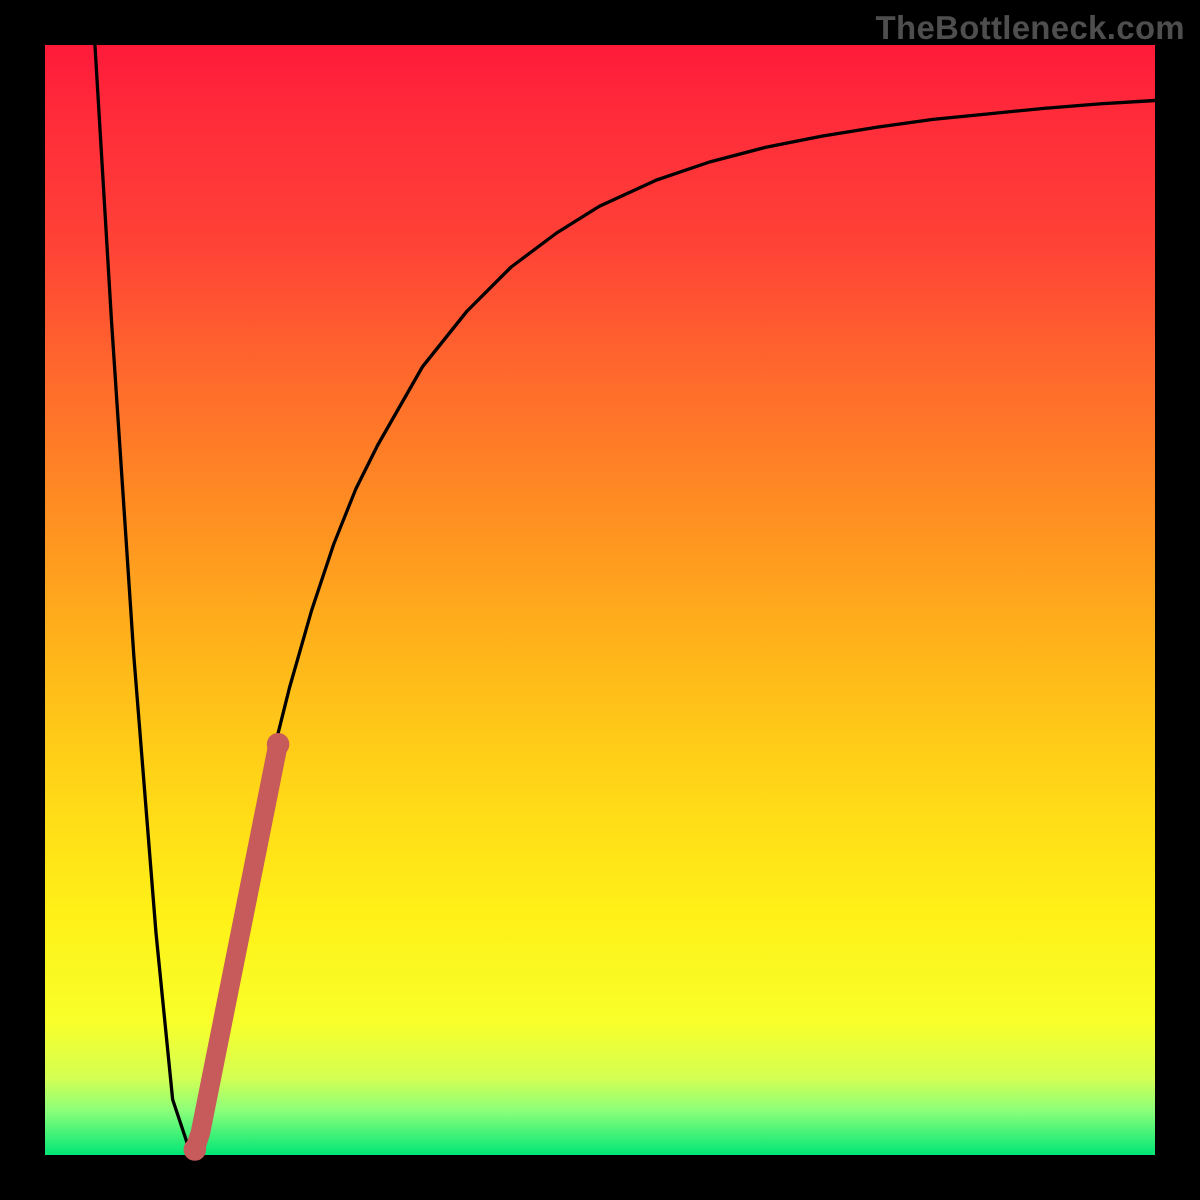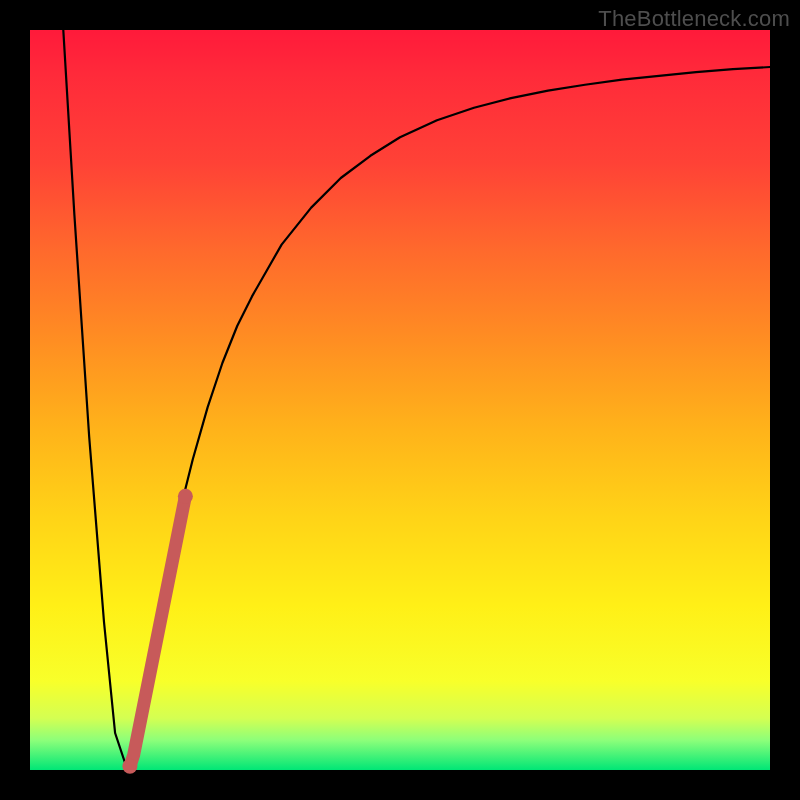--- a/index.html
+++ b/index.html
@@ -30,21 +30,21 @@
       #8cff7a 96%,
       #00e676 100%
     );
   }
   .watermark {
     position: absolute;
     top: 6px;
     right: 10px;
     font-family: Arial, Helvetica, sans-serif;
     font-size: 22px;
-    font-weight: 400;
+    font-weight: 700;
     color: #4e4e4e;
     letter-spacing: 0.2px;
     user-select: none;
   }
   svg.overlay {
     position: absolute;
     left: 0; top: 0;
     width: 800px; height: 800px;
     pointer-events: none;
   }

